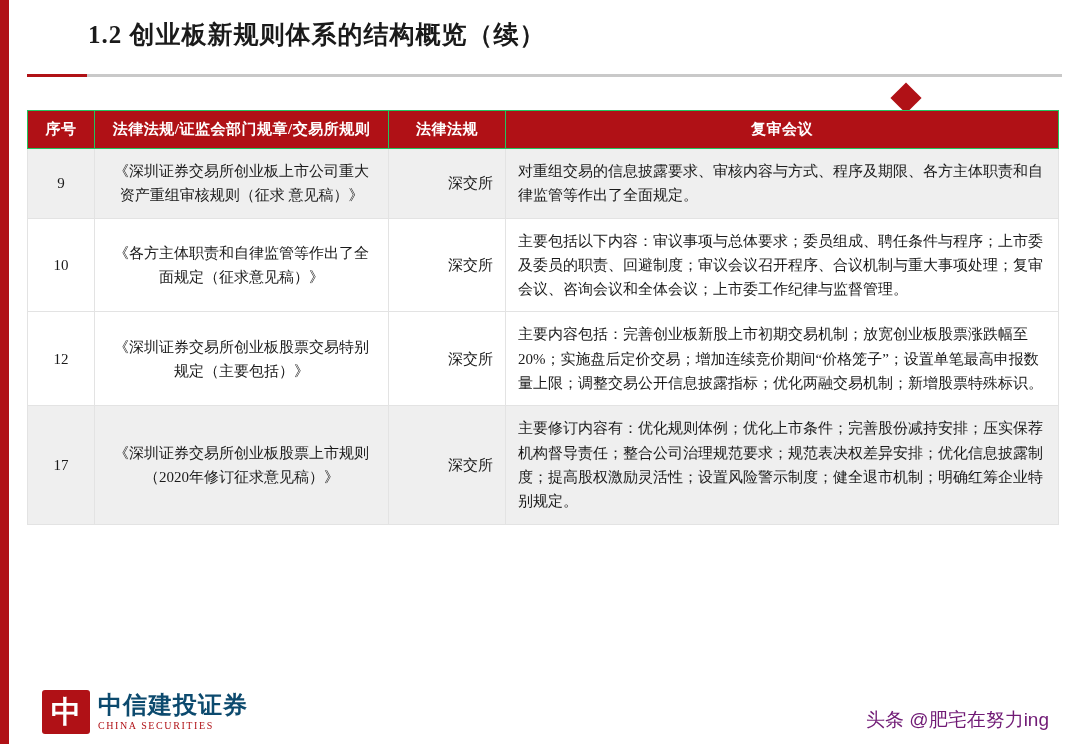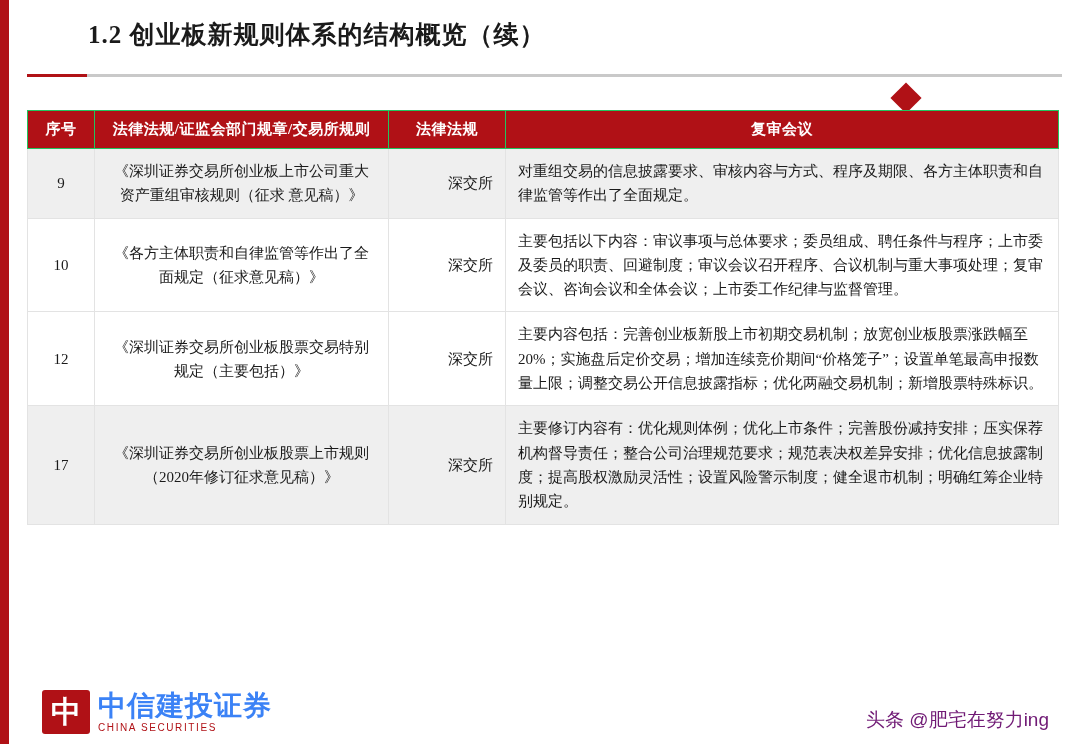--- a/index.html
+++ b/index.html
@@ -152,32 +152,32 @@
     font-weight: bold;
     font-family: "Liberation Serif", serif;
     line-height: 1;
   }
   .logo-text {
     display: flex;
     flex-direction: column;
     justify-content: center;
   }
   .logo-cn {
-    font-size: 28px;
-    font-weight: bold;
-    color: #3b82f6;
+    font-size: 24px;
+    font-weight: bold;
+    color: #0c4a6e;
     letter-spacing: 1px;
     line-height: 1.05;
     font-family: "Liberation Serif", serif;
   }
   .logo-en {
     font-size: 10px;
     color: #b01116;
     letter-spacing: 1.6px;
-    font-family: Liberation Sans, sans-serif;
+    font-family: Liberation Serif, serif;
     margin-top: 2px;
   }
   .watermark {
     position: absolute;
     right: 34px;
     top: 707px;
     font-size: 19px;
     color: #701a75;
     font-family: "Liberation Sans", sans-serif;
     white-space: nowrap;

